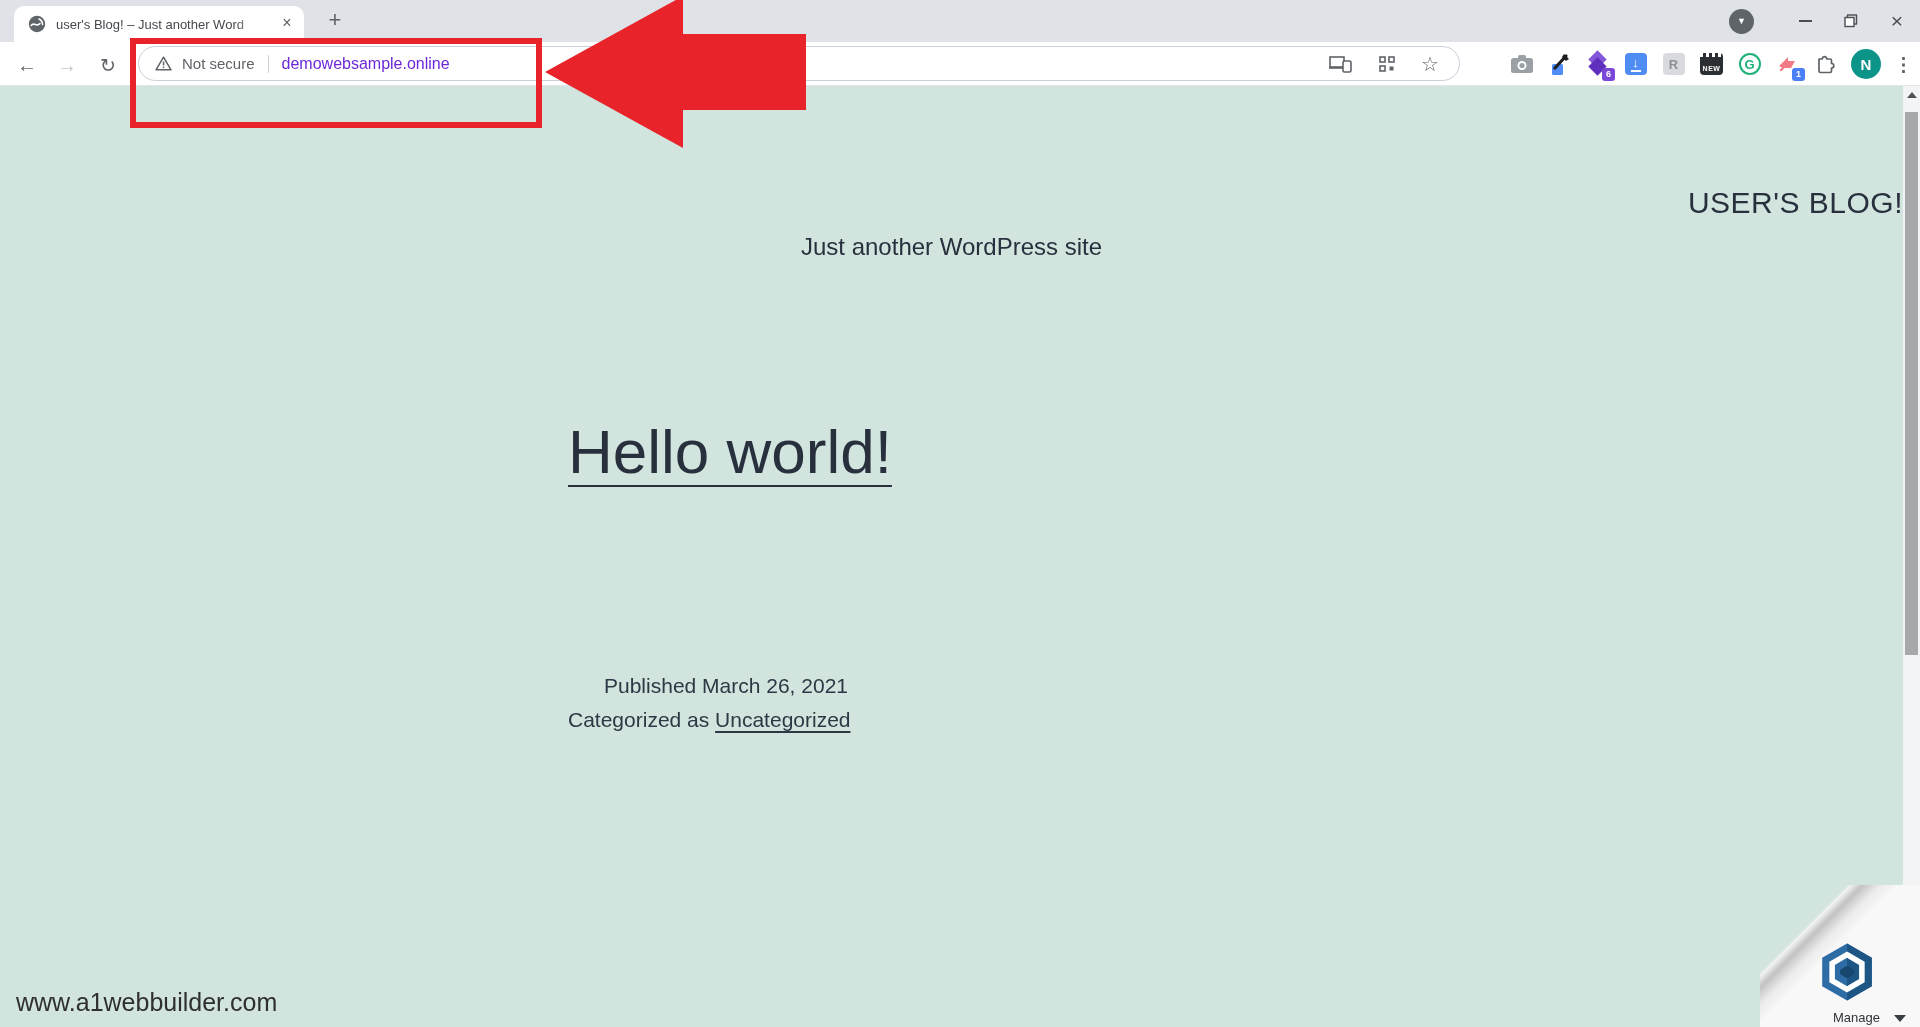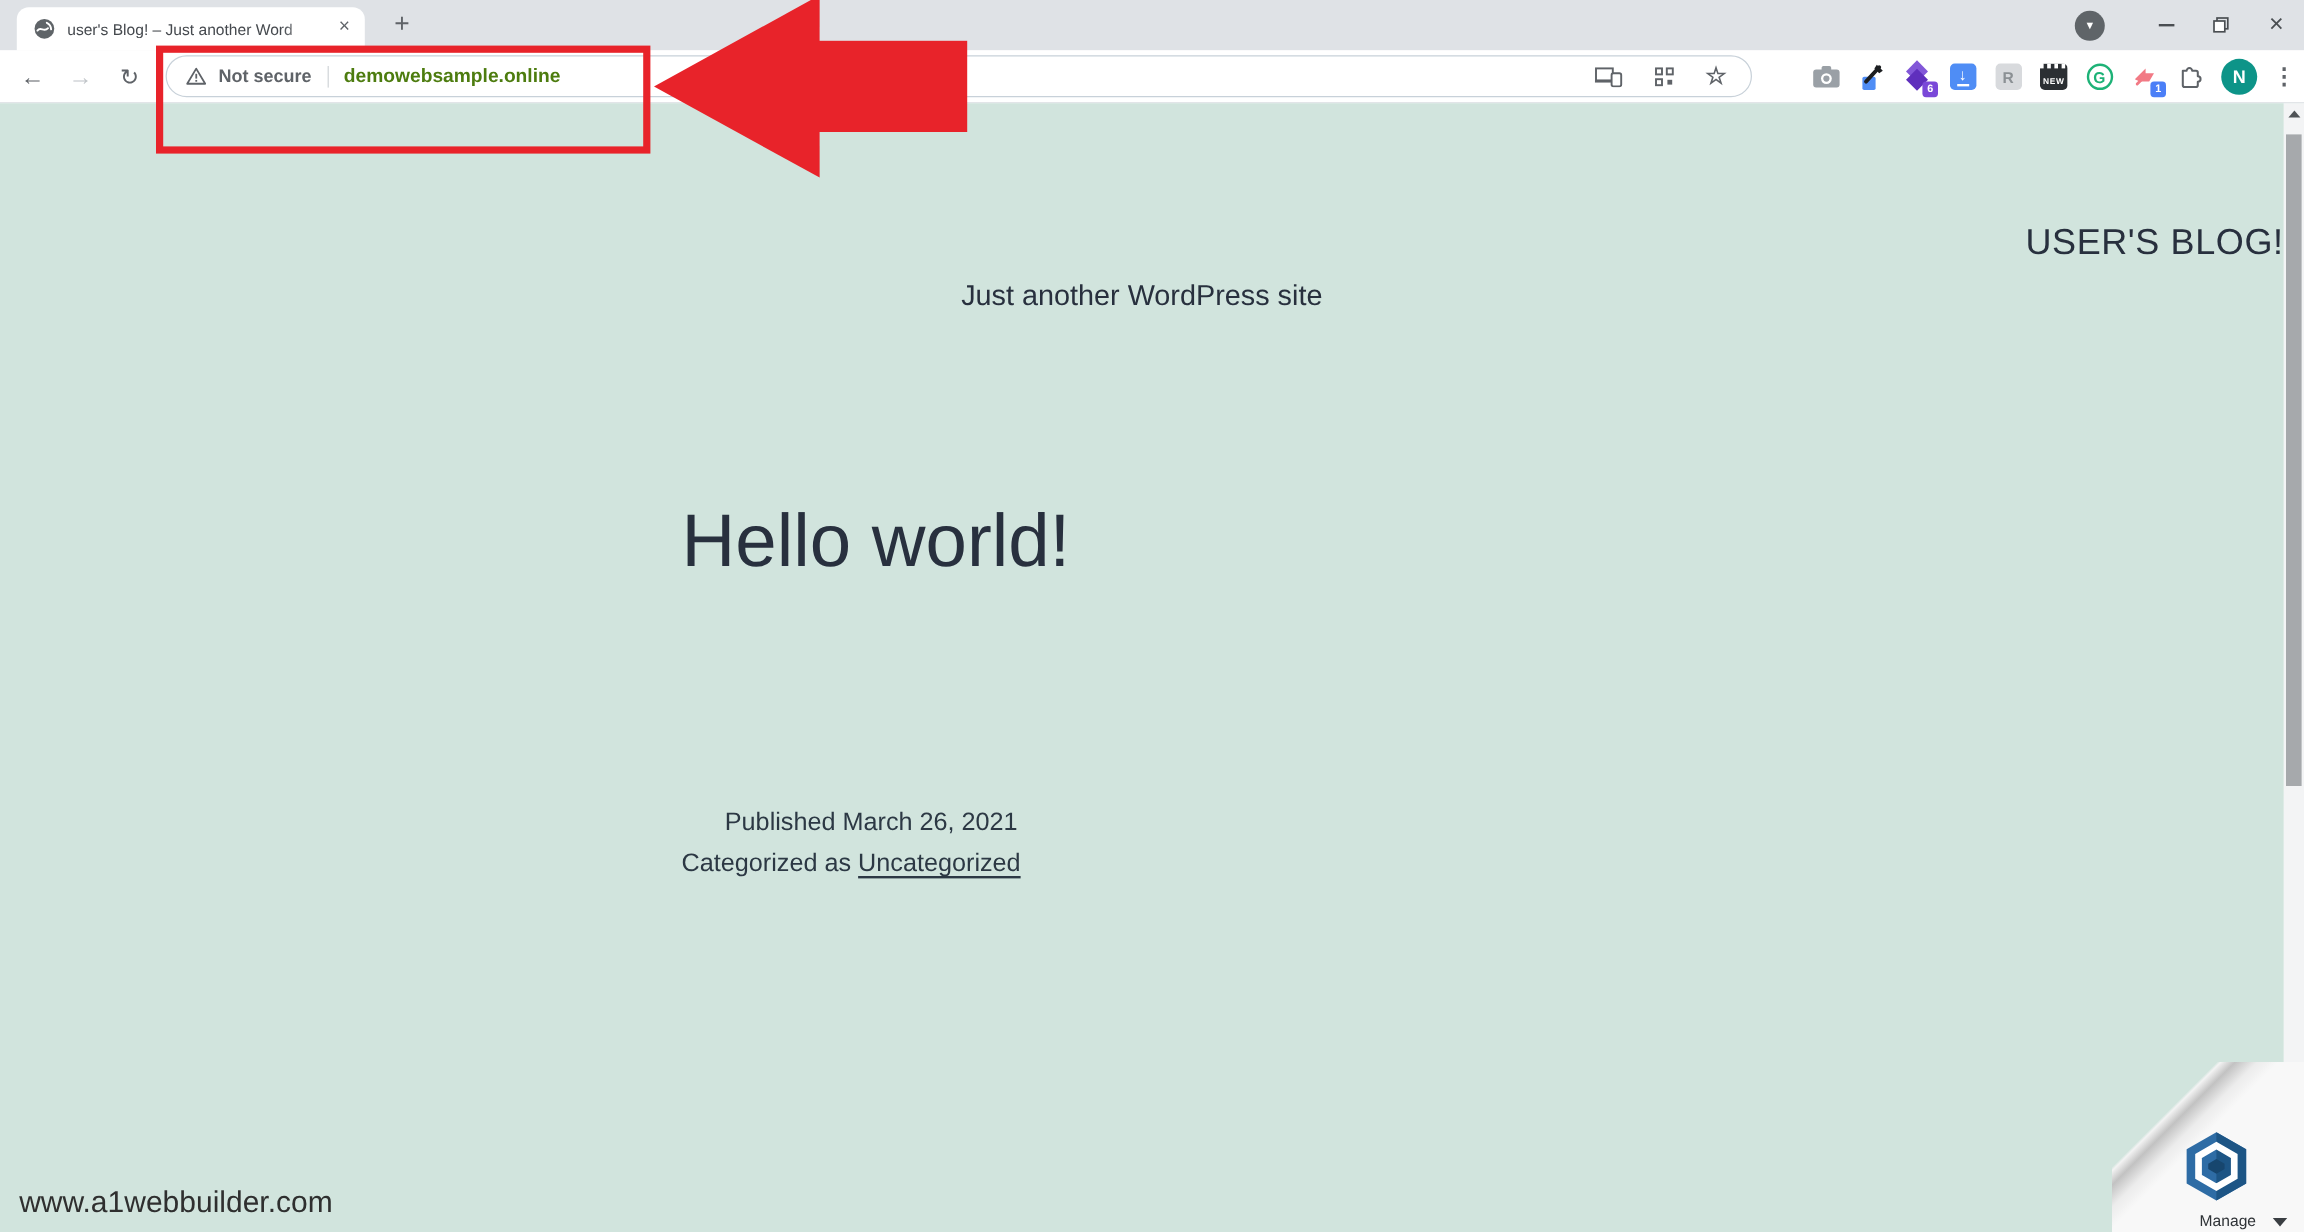--- a/index.html
+++ b/index.html
@@ -25,25 +25,25 @@
   .close-glyph { font-size:21px; color:#4a4e52; line-height:20px; }
 
   
   .toolbar { position:absolute; top:42px; left:0; width:100%; height:44px; background:#fff; border-bottom:1px solid #e2e5e8; }
   .nav-ico { position:absolute; top:9px; width:28px; height:28px; display:flex; align-items:center; justify-content:center;
              font-size:20px; color:#5f6368; cursor:pointer; }
   .nav-back { left:13px; }
   .nav-fwd  { left:53px; color:#c1c5c9; }
   .nav-reload { left:94px; font-size:19px; }
   .omnibox { position:absolute; left:138px; top:4px; width:1322px; height:35px; background:#fff;
-             border:1px solid #c8d1d9; border-radius:18px; display:flex; align-items:center; padding:0 16px;font-weight:bold; }
+             border:1px solid #c8d1d9; border-radius:18px; display:flex; align-items:center; padding:0 16px; }
   .omni-warn { width:17px; height:15px; flex:0 0 17px; }
   .omni-notsecure { font-size:15px; color:#5f6368; margin-left:10px; white-space:nowrap; }
   .omni-sep { width:1px; height:18px; background:#d0d4d8; margin:0 13px; }
-  .omni-url { font-size:16px; color:#4d7c0f; white-space:nowrap; }
+  .omni-url { font-size:16px; color:#6d28d9; white-space:nowrap; }
   .omni-right { margin-left:auto; display:flex; align-items:center; gap:24px; padding-right:4px; }
   .omni-right svg, .omni-right span { display:block; }
   .star { font-size:20px; color:#5f6368; line-height:20px; }
 
   .ext-row { position:absolute; right:8px; top:0; height:44px; display:flex; align-items:center; gap:13px; }
   .ext { position:relative; width:25px; height:25px; display:flex; align-items:center; justify-content:center; cursor:pointer; }
   .badge { position:absolute; right:-5px; bottom:-4px; min-width:13px; height:13px; border-radius:3px;
            font-size:9px; font-weight:bold; color:#fff; display:flex; align-items:center; justify-content:center; padding:0 2px; }
   .badge-purple { background:#7a48d8; }
   .badge-blue { background:#4b7ff7; }
@@ -61,21 +61,21 @@
   .kebab { font-size:19px; color:#5f6368; font-weight:bold; letter-spacing:0; width:18px; text-align:center; }
   .diamond { position:absolute; width:13px; height:13px; background:#6a3fc3; transform:rotate(45deg); }
   .d1 { top:1px; left:6px; background:#8257d8; }
   .d2 { top:8px; left:6px; background:#5f2fbd; }
 
   
   .page { position:absolute; top:86px; left:0; width:1920px; height:941px; background:#d1e4dd; }
   .site-title { position:absolute; top:100px; left:0; width:1903px; text-align:right; font-size:30px;
                 color:#28303e; letter-spacing:.5px; }
   .tagline { position:absolute; top:147px; left:0; width:1903px; text-align:center; font-size:24px; color:#28303e; }
-  .post-title { position:absolute; top:330px; left:568px; font-size:62px; color:#28303e; 
+  .post-title { position:absolute; top:330px; left:568px; font-size:62px; color:#28303e; text-decoration:underline;
                 text-decoration-thickness:2px; text-underline-offset:12px; text-decoration-color:#28303e; cursor:pointer; }
   .post-body { position:absolute; top:440px; left:568px; width:760px; font-size:27px; line-height:42px; color:#2c3440; }
   .meta-published { position:absolute; top:588px; left:568px; font-size:21px; color:#2c3844;margin-left:36px; }
   .meta-categorized { position:absolute; top:622px; left:568px; font-size:21px; color:#2c3844; }
   .meta-categorized a { color:#2c3844; text-decoration:underline; text-underline-offset:4px; cursor:pointer; }
   .watermark { position:absolute; left:16px; bottom:10px; font-size:25px; color:#2f2f2f; }
 
   
   .scrollbar { position:absolute; right:0; top:0; width:17px; height:941px; background:#f3f4f5; }
   .sb-up { position:absolute; top:6px; left:4px; width:0; height:0;

